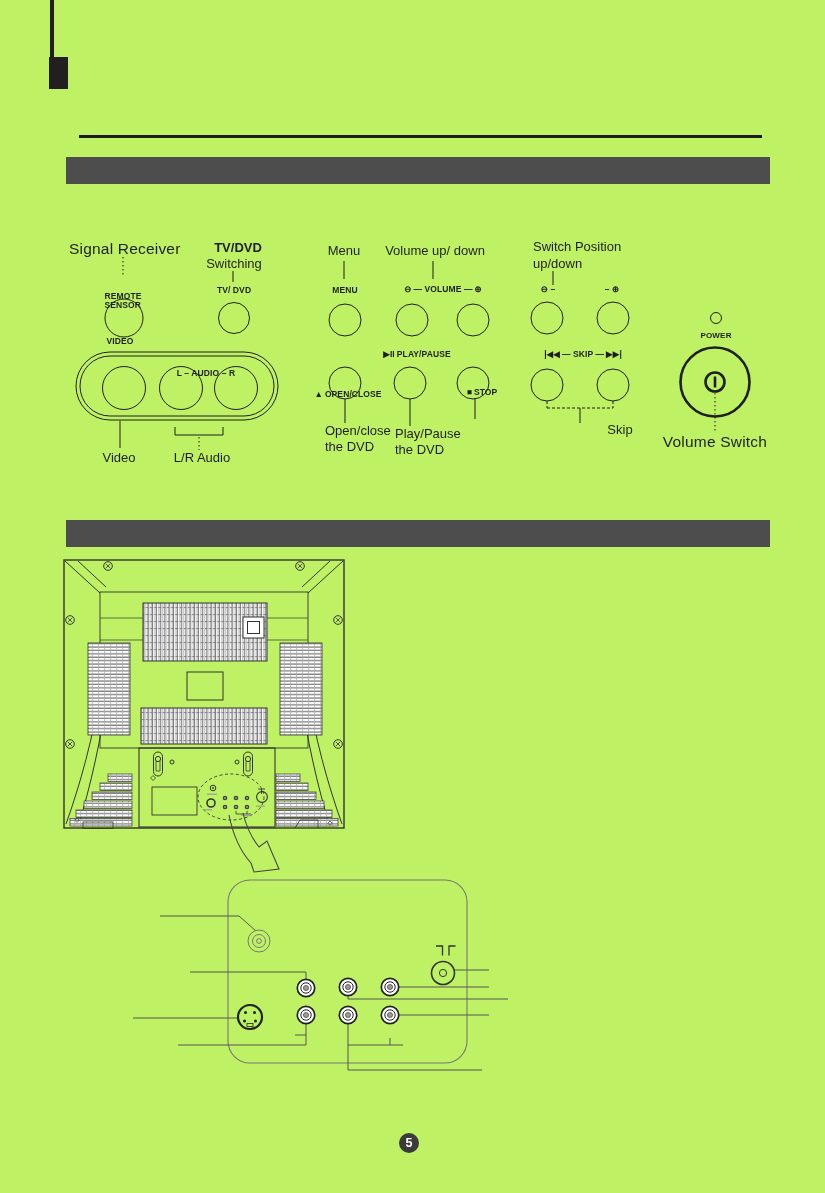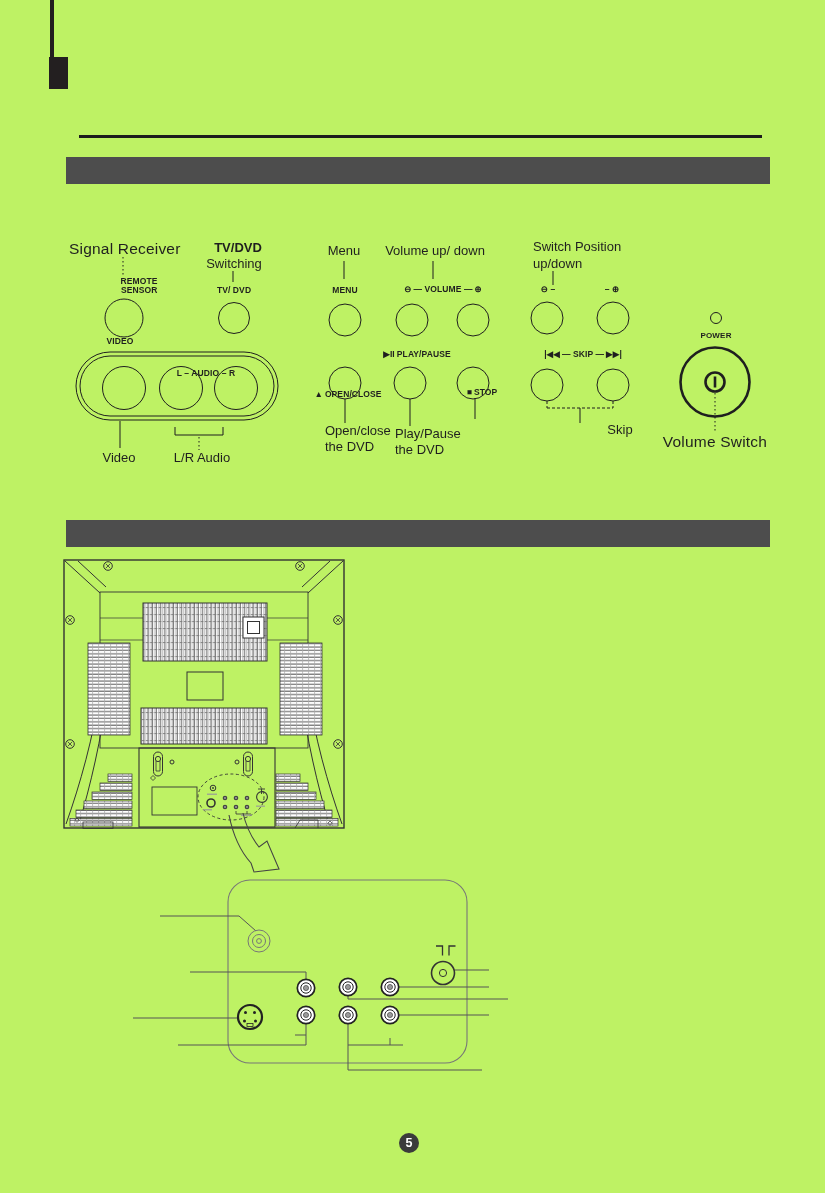--- a/index.html
+++ b/index.html
@@ -1,20 +1,20 @@
 <!DOCTYPE html>
 <html><head>
 <meta charset="utf-8">
 <title>Manual Page</title>
 <style>
   html,body{margin:0;padding:0;background:#fff;}
   .page{position:relative;width:825px;height:1193px;background:#bef264;overflow:hidden;
         font-family:Liberation Sans, sans-serif;color:#1f1f1f;padding-left:14px;}
   .abs{position:absolute;white-space:nowrap;}
-  .ctr{transform:translateX(-50%);text-align:right;}
+  .ctr{transform:translateX(-50%);text-align:left;}
   .t-lg{font-size:15.5px;letter-spacing:.2px;}
   .t-md{font-size:13px;line-height:1.18;}
   .t-md-b{font-size:13px;font-weight:bold;}
   .t-sm{font-size:8.5px;font-weight:bold;letter-spacing:.1px;}
   .t-xs{font-size:8px;font-weight:bold;letter-spacing:.2px;}
   .cap2 span{display:block;}
   .edge-line{left:50px;top:0;width:3.5px;height:57px;background:#231f20;}
   .edge-block{left:49px;top:57px;width:19px;height:32px;background:#231f20;}
   .rule{left:79px;top:135px;width:683px;height:2.5px;background:#1c1c1c;}
   .banner{left:66px;width:704px;height:27px;background:#4d4d4d;}
@@ -279,21 +279,21 @@
         <circle cx="254.5" cy="1012.5" r="1.5" fill="#222" stroke="none"></circle>
         <circle cx="244.5" cy="1021" r="1.5" fill="#222" stroke="none"></circle>
         <circle cx="255.5" cy="1021" r="1.5" fill="#222" stroke="none"></circle>
         <rect x="247" y="1023.5" width="6" height="3" stroke="#222" stroke-width="0.8"></rect>
       </g>
     </g>
   </svg>
 
   <div class="abs t-lg" style="left:69px;top:240px;">Signal Receiver</div>
 
-  <div class="abs t-sm ctr cap2" style="left:123px;top:277px;line-height:8.8px;margin-left:16px;">
+  <div class="abs t-sm ctr cap2" style="left:123px;top:292px;line-height:8.8px;">
     <span>REMOTE</span>
     <span>SENSOR</span>
   </div>
 
   <div class="abs t-md-b ctr" style="left:238px;top:240px;">TV/DVD</div>
   <div class="abs t-md ctr" style="left:234px;top:256px;">Switching</div>
   <div class="abs t-sm ctr" style="left:234px;top:285px;">TV/ DVD</div>
 
   <div class="abs t-sm ctr" style="left:120px;top:336px;">VIDEO</div>
   <div class="abs t-sm ctr" style="left:206px;top:336px;margin-top:32px;">L – AUDIO – R</div>

